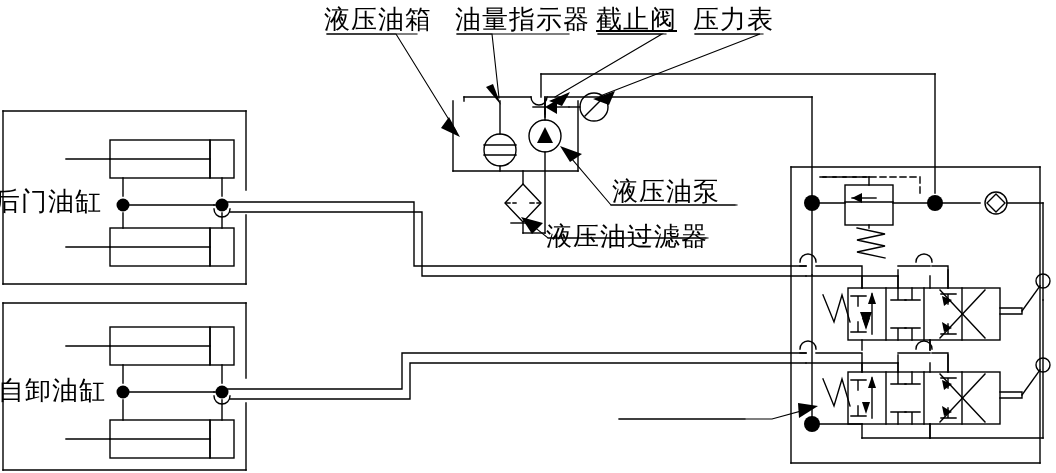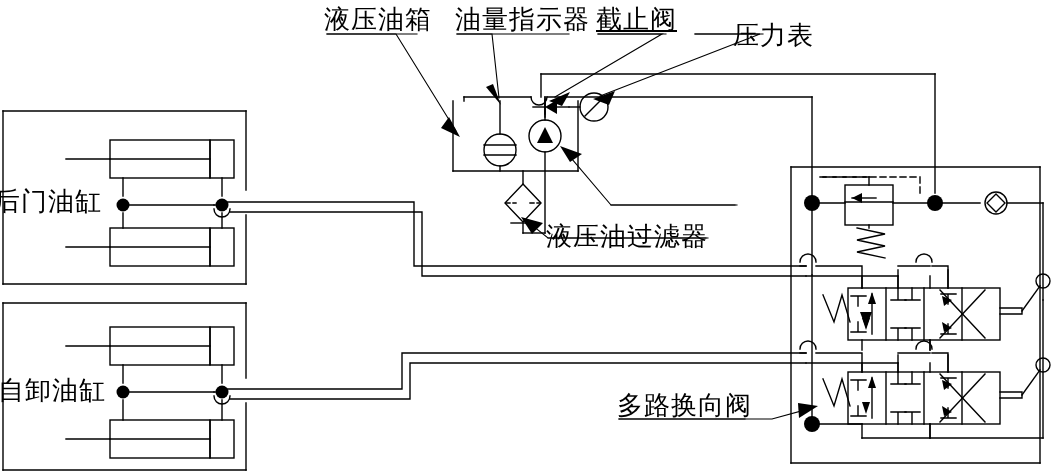--- a/index.html
+++ b/index.html
@@ -362,19 +362,19 @@
         <path d="M 548 238 L 708 238"></path>
         <path d="M 619 419 L 745 419"></path>
       </g>
 
     </g>
   </svg>
 
   <div class="lbl" style="left:324px; top:8px;">液压油箱</div>
   <div class="lbl" style="left:455px; top:8px;">油量指示器</div>
   <div class="lbl" style="left:596px; top:8px;text-decoration:underline;">截止阀</div>
-  <div class="lbl" style="left:693px; top:24px;margin-left:40px;">压力表</div>
+  <div class="lbl" style="left:693px; top:8px;">压力表</div>
+  <div class="lbl" style="left:612px; top:180px;">液压油泵</div>
   <div class="lbl" style="left:546px; top:213px;margin-top:12px;">液压油过滤器</div>
   <div class="lbl" style="left:-6px; top:190px;">后门油缸</div>
   <div class="lbl" style="left:-2px; top:379px;">自卸油缸</div>
-  <div class="lbl" style="left:617px; top:394px;">多路换向阀</div>
 
 </div>
 
 </body></html>

